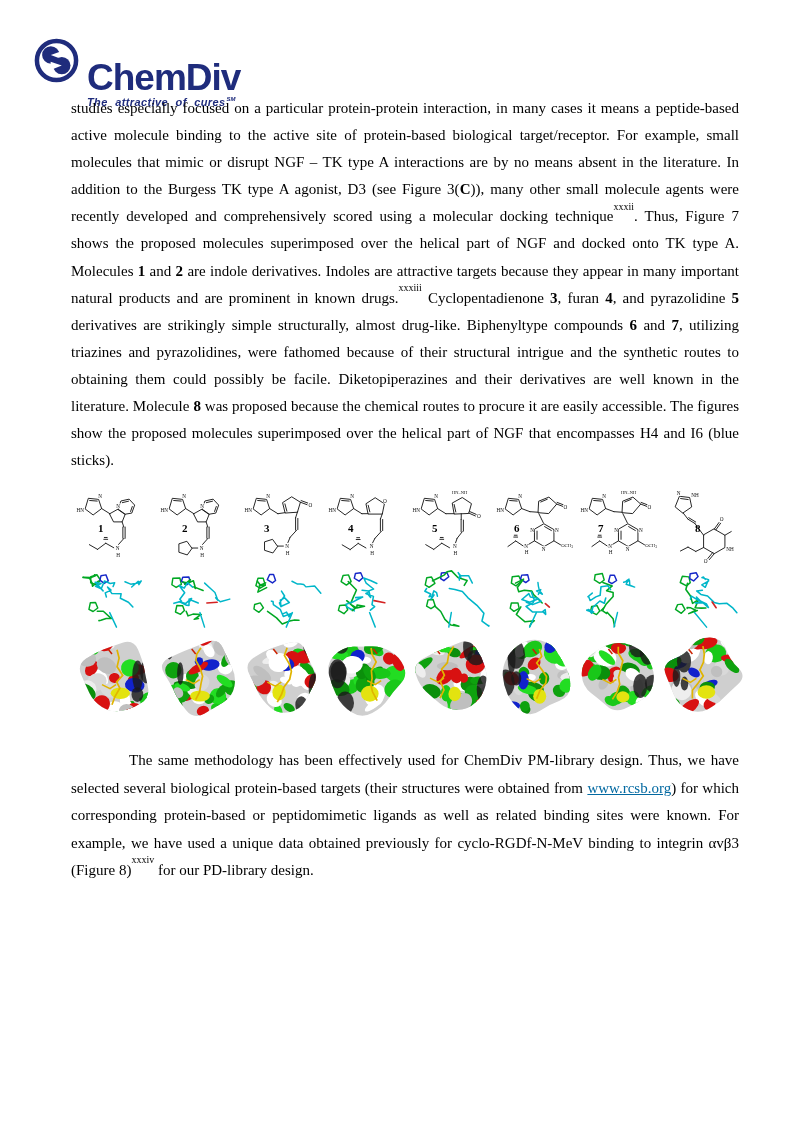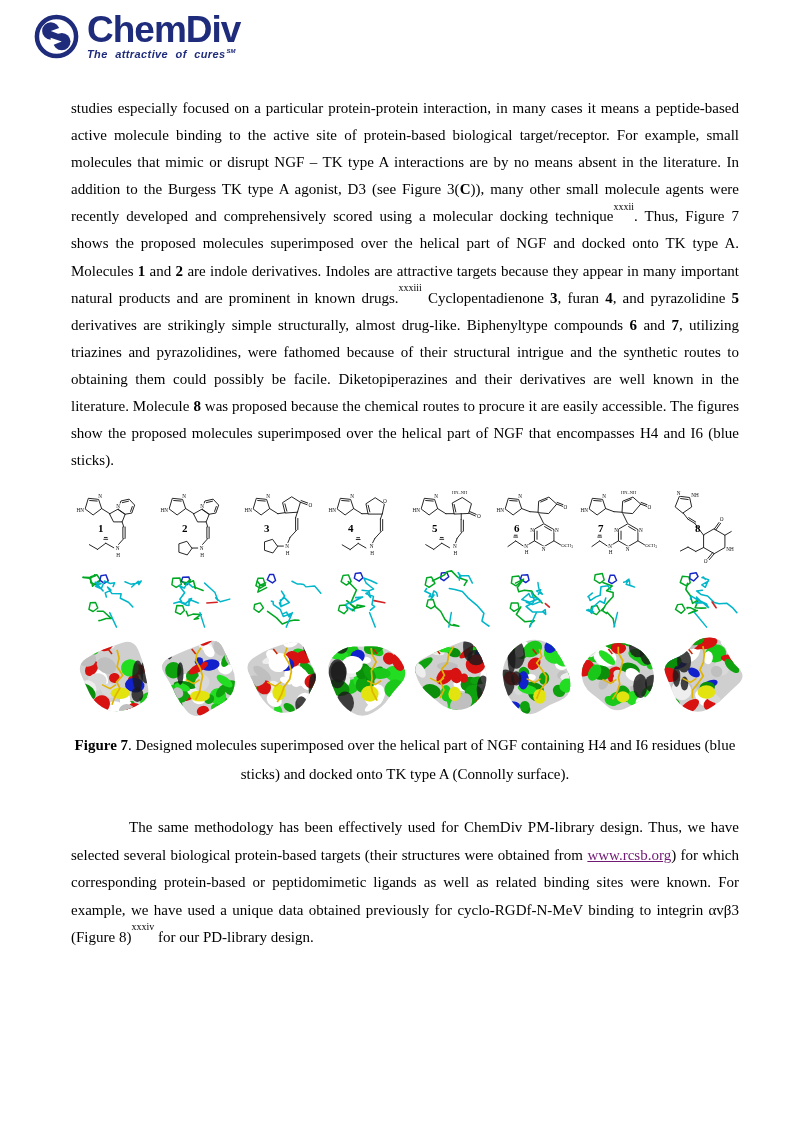--- a/index.html
+++ b/index.html
@@ -1,33 +1,33 @@
 <!DOCTYPE html>
 <html><head>
 <meta charset="utf-8">
 <style>
   html,body{margin:0;padding:0;background:#fff;}
   .page{position:relative;width:800px;height:1131px;background:#ffffff;overflow:hidden;
         font-family:"Liberation Serif",serif;color:#000;}
   
   .logo{position:absolute;left:33px;top:12px;display:flex;align-items:center;gap:7px;}
   .logo-icon{width:47px;height:47px;flex:0 0 auto;}
-  .logo-text{display:flex;flex-direction:column;}
+  .logo-text{display:flex;flex-direction:column;margin-top:48px;}
   .brand{font-family:"Liberation Sans",sans-serif;font-weight:bold;font-size:37px;line-height:36px;
          color:#1f2c7c;letter-spacing:-1px;}
   .tagline{font-family:"Liberation Sans",sans-serif;font-style:italic;font-weight:bold;font-size:11px;
            color:#1f2c7c;word-spacing:4px;margin-top:0px;letter-spacing:.4px;}
   .tagline .sm{font-size:6px;vertical-align:super;letter-spacing:0;word-spacing:0;margin-left:1px;}
   
   .content{position:absolute;left:60px;top:84px;width:690px;font-size:15px;}
   p.body-text{margin:11px;text-align:justify;line-height:27.1px;}
   p.body-text.p2{margin-top:26px;text-indent:58px;line-height:27.4px;}
   sup{font-size:10px;position:relative;top:-5.5px;line-height:0;}
   b{font-weight:bold;}
-  a.doc-link{color:#701a75;text-decoration:underline;cursor:pointer;}
+  a.doc-link{color:#0369a1;text-decoration:underline;cursor:pointer;}
   
   .figure{margin:5px 0 0 14px;width:672px;display:flex;}
   .mol-col{width:84px;display:flex;flex-direction:column;}
   .mol2d{position:relative;height:82px;}
   .mol2d svg{width:84px;height:82px;display:block;}
   .molnum{position:absolute;font-weight:bold;font-size:11px;font-family:"Liberation Serif",serif;}
   .molstick{height:64px;}
   .molstick svg{width:84px;height:64px;display:block;}
   .molsurf{height:90px;}
   .molsurf svg{width:84px;height:90px;display:block;}
@@ -833,17 +833,16 @@
                 <ellipse cx="14.5" cy="45.5" rx="3.8" ry="10.4" fill="#1a1a1a" opacity="0.82"></ellipse>
       <polyline points="40.9,15.1 42.3,23.1 41.4,31.3 37.9,38.9 41.3,45.0 36.2,51.9 30.4,59.3 30.4,67.4" fill="none" stroke="#e0b400" stroke-width="1.7"></polyline>
       <polyline points="20.4,47.4 28.4,51.4 34.4,47.4" fill="none" stroke="#e0b400" stroke-width="1.5"></polyline>
                 <line x1="26.4" y1="18" x2="30.4" y2="23" stroke="#cc2200" stroke-width="1.5"></line>
     </g>
   </svg>
           </div>
         </div>
       </div>
 
-    <p class="caption"><b>Figure 7</b><span>. Designed molecules superimposed over the helical part of NGF containing H4 and I6 residues (blue sticks) and docked onto TK type A (Connolly surface).</span></p>
 
     <p class="body-text p2"><span>The same methodology has been effectively used for ChemDiv PM-library design. Thus, we have selected several biological protein-based targets (their structures were obtained from </span><a href="#" class="doc-link">www.rcsb.org</a><span>) for which corresponding protein-based or peptidomimetic ligands as well as related binding sites were known. For example, we have used a unique data obtained previously for cyclo-RGDf-N-MeV binding to integrin αvβ3 (Figure 8)</span><sup>xxxiv</sup><span> for our PD-library design.</span></p>
   </main>
 </div>
 
 </body></html>

